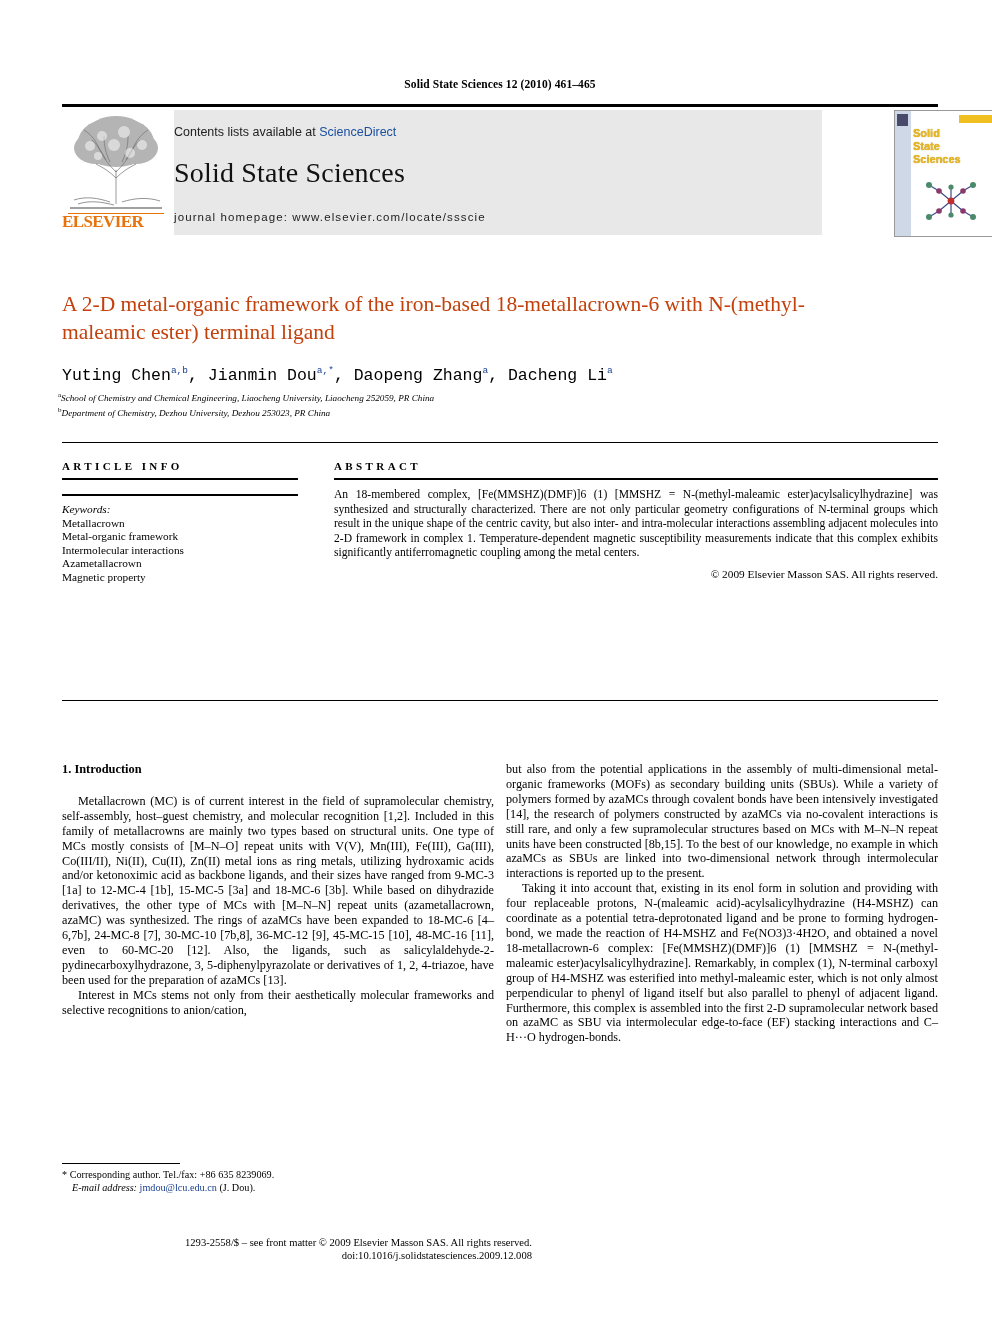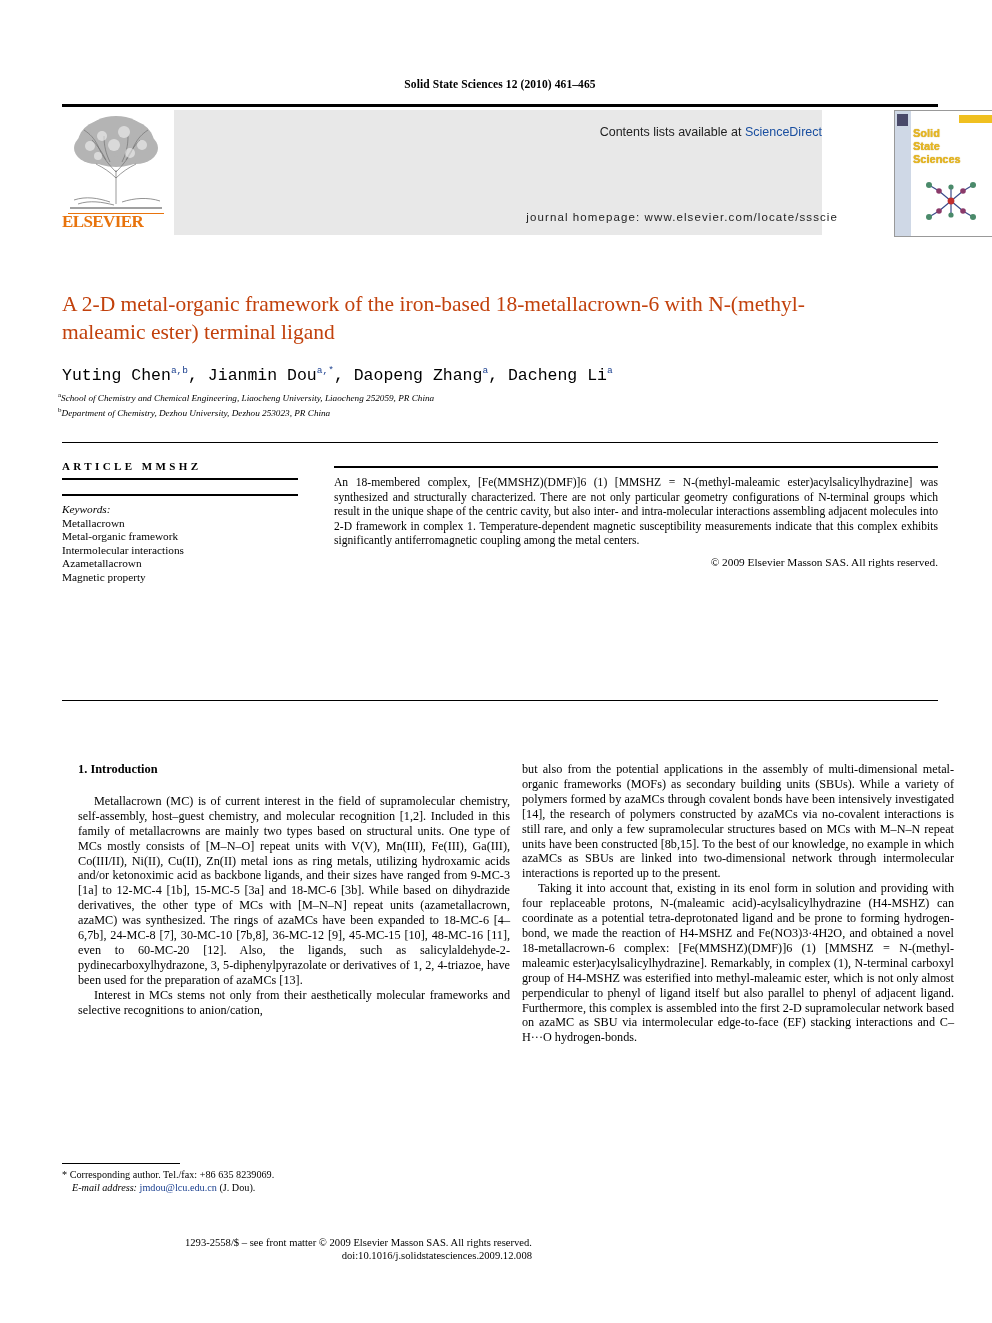--- a/index.html
+++ b/index.html
@@ -65,21 +65,21 @@
     position: absolute;
     left: 6px; bottom: 21px;
     width: 96px; height: 1.5px;
     background: #E8730C;
   }
   .masthead-center {
     position: absolute;
     left: 112px; top: 0;
     width: 648px; height: 125px;
     background: #e8e8e8;
-    text-align: right;
+    text-align: left;
   }
   .contents-line {
     position: absolute;
     left: 0; top: 15px;
     width: 100%;
     font-family: "Liberation Sans", sans-serif;
     font-size: 12.5px;
     color: #222;
   }
   .sd-link { color: #1a4fa0; }
@@ -87,21 +87,21 @@
     position: absolute;
     left: 0; top: 47px;
     width: 100%;
     font-family: "Liberation Serif", serif;
     font-size: 28px;
     color: #111;
     letter-spacing: .2px;
   }
   .homepage-line {
     position: absolute;
-    left: 16px; bottom: 12px;
+    left: 0; bottom: 12px;
     width: 100%;
     font-family: "Liberation Sans", sans-serif;
     font-size: 11.5px;
     letter-spacing: 1.1px;
     color: #222;
   }
   
   .cover {
     position: absolute;
     left: 832px; top: 0;
@@ -234,21 +234,20 @@
 
   
   .col {
     position: absolute;
     width: 432px;
     font-family: "Liberation Serif", serif;
     font-size: 12.2px;
     line-height: 14.9px;
     text-align: justify;
     color: #000;
-    margin-left: 16px;
   }
   .col-left  { left: 62px;  top: 762px; }
   .col-right { left: 506px; top: 762px; }
   .sec-head {
     font-weight: bold;
     font-size: 12.4px;
     margin-bottom: 17px;
   }
   .para { margin: 0; text-indent: 16px; }
   .para + .para { margin-top: 0px; }
@@ -329,20 +328,21 @@
         <path d="M6 96 L98 96" stroke="#444" stroke-width="1.2" fill="none"></path>
       </svg>
       <div class="elsevier-word-rule"></div>
       <div class="elsevier-word">ELSEVIER</div>
     </div>
 
     <div class="masthead-center">
       <div class="contents-line">
         <span>Contents lists available at </span><span class="sd-link">ScienceDirect</span>
       </div>
+      <div class="journal-title">Solid State Sciences</div>
       <div class="homepage-line">journal homepage: www.elsevier.com/locate/ssscie</div>
     </div>
 
     <div class="cover">
       <div class="cover-left-band"></div>
       <div class="cover-topsquare"></div>
       <div class="cover-tag"></div>
       <div class="cover-titles">
         <div>Solid</div>
         <div>State</div>
@@ -383,34 +383,35 @@
   </div>
 
   <div class="affil">
     <div><sup>a</sup><span>School of Chemistry and Chemical Engineering, Liaocheng University, Liaocheng 252059, PR China</span></div>
     <div><sup>b</sup><span>Department of Chemistry, Dezhou University, Dezhou 253023, PR China</span></div>
   </div>
 
   <div class="band-rule-top"></div>
 
   <div class="info-col">
-    <div class="col-head">ARTICLE MMSHZ</div>
+    <div class="col-head">ARTICLE INFO</div>
     <div class="info-rule"></div>
     <div class="kw-rule"></div>
     <div class="info-body">
       <div class="lbl">Keywords:</div>
       <div>Metallacrown</div>
       <div>Metal-organic framework</div>
       <div>Intermolecular interactions</div>
       <div>Azametallacrown</div>
       <div>Magnetic property</div>
     </div>
   </div>
 
   <div class="abs-col">
+    <div class="col-head">ABSTRACT</div>
     <div class="abs-rule"></div>
     <div class="abs-body">An 18-membered complex, [Fe(MMSHZ)(DMF)]6 (1) [MMSHZ = N-(methyl-maleamic ester)acylsalicylhydrazine] was synthesized and structurally characterized. There are not only particular geometry configurations of N-terminal groups which result in the unique shape of the centric cavity, but also inter- and intra-molecular interactions assembling adjacent molecules into 2-D framework in complex 1. Temperature-dependent magnetic susceptibility measurements indicate that this complex exhibits significantly antiferromagnetic coupling among the metal centers.</div>
     <div class="abs-copy">© 2009 Elsevier Masson SAS. All rights reserved.</div>
   </div>
 
   <div class="band-rule-bottom"></div>
 
   <div class="col col-left">
     <div class="sec-head">1. Introduction</div>
     <p class="para">Metallacrown (MC) is of current interest in the field of supramolecular chemistry, self-assembly, host–guest chemistry, and molecular recognition [1,2]. Included in this family of metallacrowns are mainly two types based on structural units. One type of MCs mostly consists of [M–N–O] repeat units with V(V), Mn(III), Fe(III), Ga(III), Co(III/II), Ni(II), Cu(II), Zn(II) metal ions as ring metals, utilizing hydroxamic acids and/or ketonoximic acid as backbone ligands, and their sizes have ranged from 9-MC-3 [1a] to 12-MC-4 [1b], 15-MC-5 [3a] and 18-MC-6 [3b]. While based on dihydrazide derivatives, the other type of MCs with [M–N–N] repeat units (azametallacrown, azaMC) was synthesized. The rings of azaMCs have been expanded to 18-MC-6 [4–6,7b], 24-MC-8 [7], 30-MC-10 [7b,8], 36-MC-12 [9], 45-MC-15 [10], 48-MC-16 [11], even to 60-MC-20 [12]. Also, the ligands, such as salicylaldehyde-2-pydinecarboxylhydrazone, 3, 5-diphenylpyrazolate or derivatives of 1, 2, 4-triazoe, have been used for the preparation of azaMCs [13].</p>

